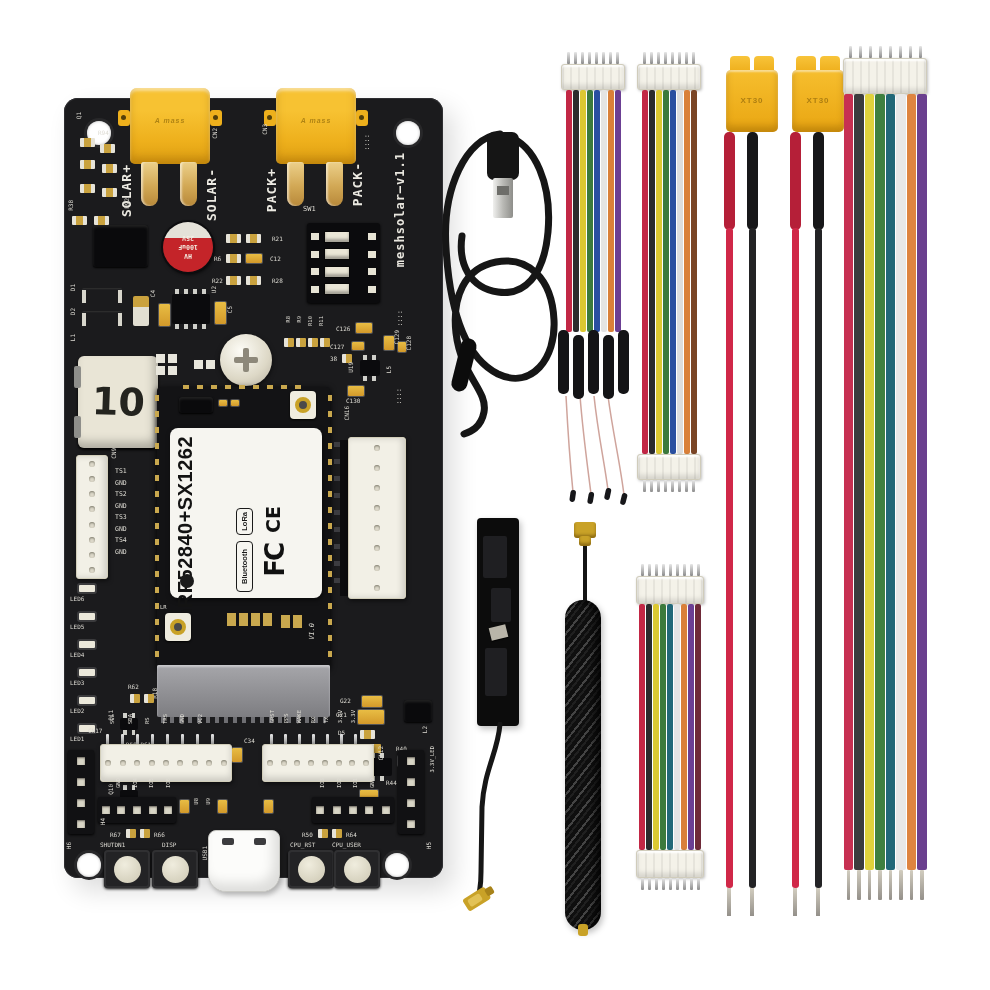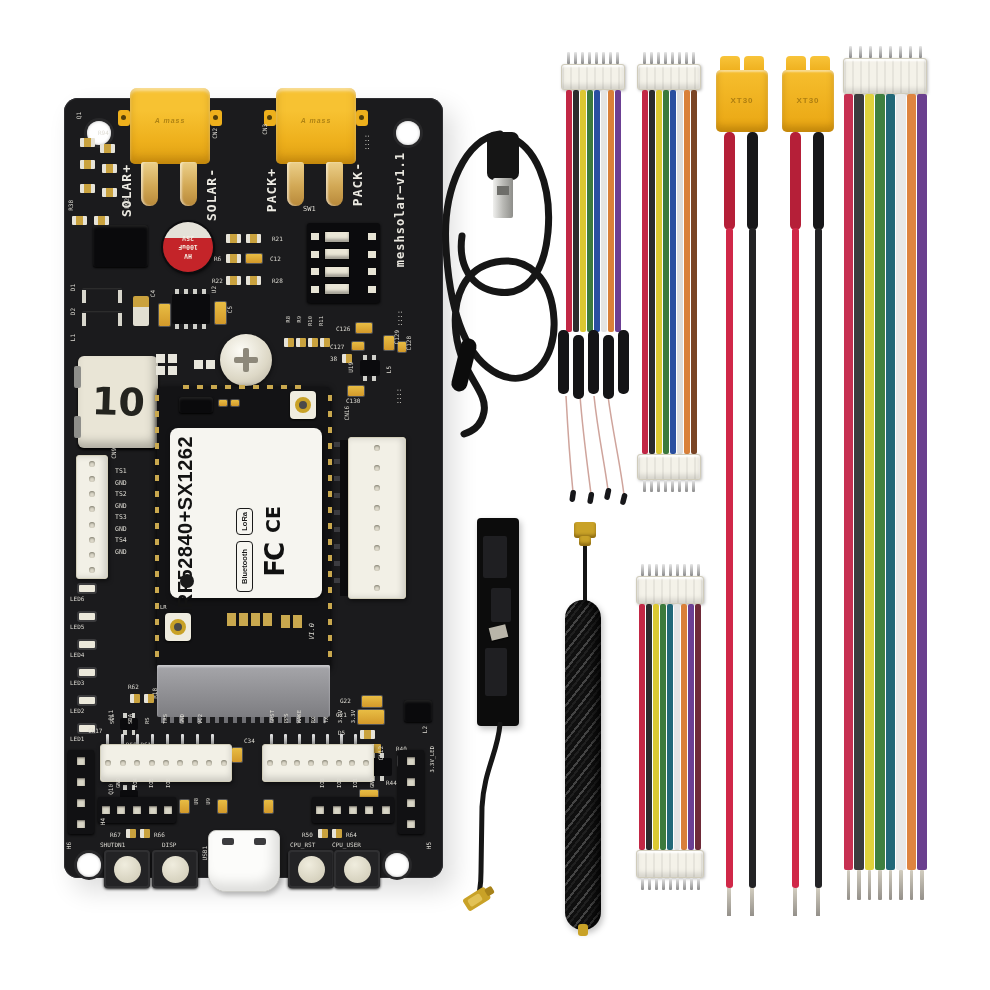--- a/index.html
+++ b/index.html
@@ -120,21 +120,21 @@
   .wires{display:flex;justify-content:center;gap:1px}
   .wire{width:var(--ww,6px);height:100%;border-radius:2px;display:block}
   .tips{display:flex;gap:1px;justify-content:center}
   .tipcol{width:var(--ww,9.5px);display:flex;justify-content:center}
   .tin{width:3.5px;height:30px;background:linear-gradient(180deg,#d2cdbf,#94908a);border-radius:1px;display:block}
   .tubes{display:flex;gap:4px;margin-top:-2px}
   .tube{width:11px;height:64px;background:#141416;border-radius:5px;display:block}
   .tube:nth-child(even){transform:translateY(5px)}
   
   .pigtail{position:absolute;width:56px;height:862px}
-  .xtbody{position:absolute;left:2px;top:0;width:52px;height:76px}
+  .xtbody{position:absolute;left:12px;top:0;width:52px;height:76px}
   .xtbody .bump{position:absolute;top:0;width:20px;height:18px;background:linear-gradient(180deg,#f8c43a,#edac18);border-radius:4px 4px 0 0}
   .xtbody .main{position:absolute;top:14px;width:52px;height:62px;background:linear-gradient(180deg,#f6be2e,#e9a612);
                 border-radius:5px;box-shadow:inset 0 -6px 7px rgba(140,90,0,.4),inset 0 2px 2px rgba(255,255,255,.5)}
   .xtbody .mold{position:absolute;left:0;right:0;top:40px;text-align:center;font:bold 8px "Liberation Sans",sans-serif;color:rgba(110,75,0,.5);letter-spacing:1px}
   .shrink{position:absolute;top:76px;width:11px;height:98px;border-radius:5px}
   .pwire{position:absolute;top:172px;width:7px;height:660px;border-radius:3px}
   .ptin{position:absolute;top:832px;width:4px;height:28px;background:linear-gradient(180deg,#d2cdbf,#94908a)}
   
   #fpc{position:absolute;left:477px;top:518px;width:42px;height:208px;background:#0c0c0c;border-radius:4px;box-shadow:2px 3px 6px rgba(0,0,0,.25)}
   #fpc .tr{position:absolute;background:#1f1f22;border-radius:2px}

